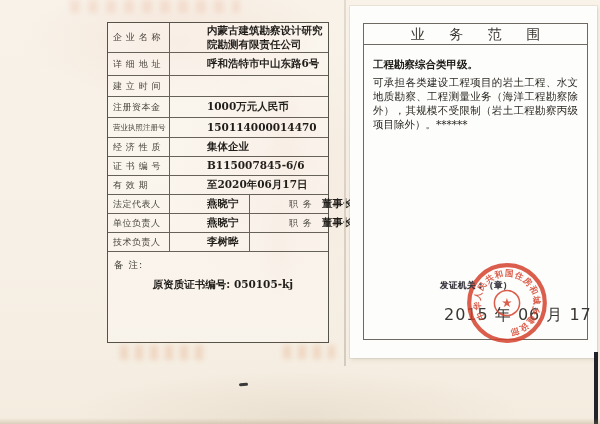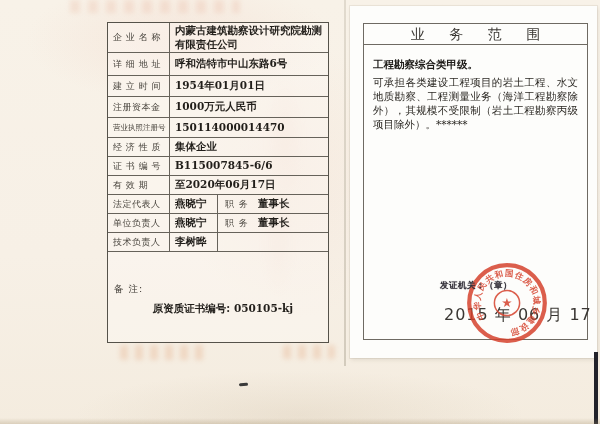--- a/index.html
+++ b/index.html
@@ -15,22 +15,22 @@
       radial-gradient(ellipse 160px 200px at 290px 180px, rgba(238,200,185,.16), transparent 70%),
       radial-gradient(ellipse 300px 60px at 300px 415px, rgba(190,170,140,.18), transparent 75%),
       linear-gradient(180deg,#f8f2e8 0%,#f7f0e6 60%,#f4ecdf 100%);
   }
   
   .info-table{
     position:absolute;left:107px;top:22px;width:222px;height:321px;
     border:1.5px solid #55524a;background:rgba(255,253,248,.35);
     display:flex;flex-direction:column;box-sizing:border-box;
   }
-  .trow{display:flex;border-bottom:1px solid #66625a;box-sizing:border-box;flex:0 0 auto;}
-  .trow:last-child{border-bottom:none;flex:1 1 auto;margin-top:24px;}
+  .trow{display:flex;border-bottom:1px solid #66625a;box-sizing:border-box;flex:0 0 auto;gap:32px;}
+  .trow:last-child{border-bottom:none;flex:1 1 auto;}
   .r1{height:30px}.r2{height:23px}.r3{height:21px}.r4{height:21px}.r5{height:20px}
   .r6{height:19px}.r7{height:19px}.r8{height:19px}.r9{height:19px}.r10{height:19px}.r11{height:19px}
   .tlabel{
     flex:0 0 62px;border-right:1px solid #66625a;display:flex;align-items:center;
     padding-left:5px;font-size:9px;color:#4a463f;letter-spacing:.5px;box-sizing:border-box;
   }
   .tlabel.tiny{font-size:7.5px;letter-spacing:0;}
   .tvalue{
     flex:1 1 auto;display:flex;align-items:center;padding:1px 2px 1px 5px;
     font-family:"DejaVu Serif","Liberation Serif",serif;font-weight:600;
@@ -112,21 +112,20 @@
       <div class="tvalue">内蒙古建筑勘察设计研究院勘测有限责任公司</div>
     </div>
 
     <div class="trow r2">
       <div class="tlabel">详 细 地 址</div>
       <div class="tvalue">呼和浩特市中山东路6号</div>
     </div>
 
     <div class="trow r3">
       <div class="tlabel">建 立 时 间</div>
-      <div class="tvalue">1954年01月01日</div>
     </div>
 
     <div class="trow r4">
       <div class="tlabel">注册资本金</div>
       <div class="tvalue">1000万元人民币</div>
     </div>
 
     <div class="trow r5">
       <div class="tlabel tiny">营业执照注册号</div>
       <div class="tvalue">150114000014470</div>

